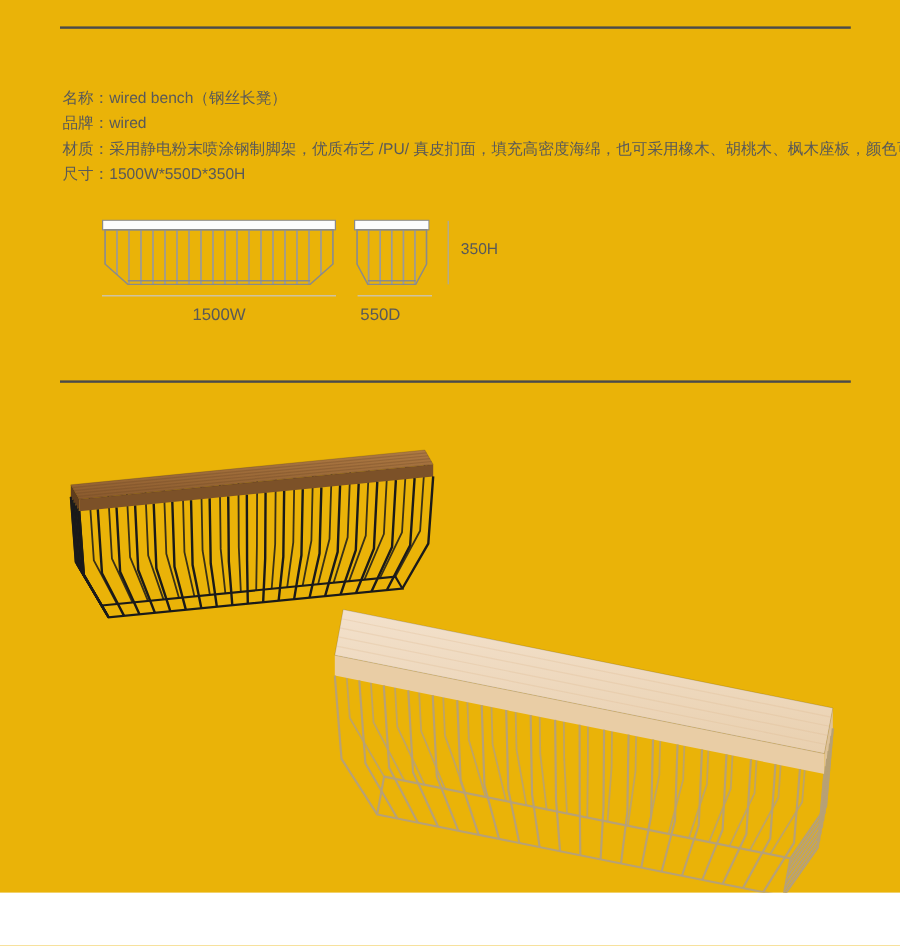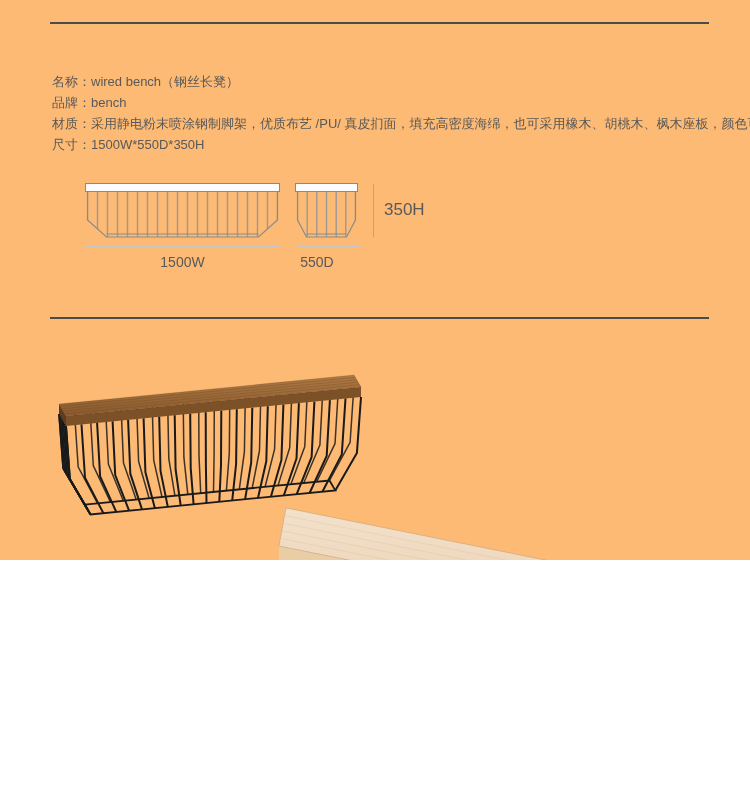--- a/index.html
+++ b/index.html
@@ -1,30 +1,30 @@
 <!DOCTYPE html>
 <html><head>
 <meta charset="utf-8">
 <style>
   html,body{margin:0;padding:0;background:#ffffff;}
-  .page{position:relative;width:750px;height:560px;background:#fdba74;overflow:hidden;
+  .page{position:relative;width:750px;height:744px;background:#eab308;overflow:hidden;
         font-family:"Liberation Sans","DejaVu Sans",sans-serif;}
   .rule{position:absolute;left:50px;width:659px;height:2px;background:#4b4b4b;}
   .rule-top{top:22px;}
   .rule-mid{top:317px;}
   .specs{position:absolute;left:52px;top:71px;width:680px;font-size:13px;line-height:21px;
          color:#595959;}
   .spec-row{white-space:nowrap;}
   .spec-label{display:inline;}
   .spec-value{display:inline;}
   .tech{position:absolute;}
   #techFront{left:85px;top:183px;}
   #techSide{left:295px;top:183px;}
   .vline{position:absolute;left:373px;top:184px;width:1px;height:53px;background:#a8a8a8;}
-  .hlabel{position:absolute;left:384px;top:200px;font-size:17px;color:#595959;}
+  .hlabel{position:absolute;left:384px;top:200px;font-size:13px;color:#595959;}
   .dim{position:absolute;top:246px;height:1px;background:#c8c8c8;}
   .dim-front{left:85px;width:195px;}
   .dim-side{left:298px;width:62px;}
   .dlabel{position:absolute;top:254px;font-size:14px;color:#595959;text-align:center;}
   .dlabel-front{left:85px;width:195px;}
   .dlabel-side{left:286px;width:62px;}
   #bench1{position:absolute;left:45px;top:360px;}
   #bench2{position:absolute;left:278px;top:466px;}
 </style>
 </head>
@@ -32,21 +32,21 @@
 
 <div class="page">
 
   <div class="rule rule-top"></div>
 
   <div class="specs">
     <div class="spec-row">
       <span class="spec-label">名称：</span><span class="spec-value">wired bench（钢丝长凳）</span>
     </div>
     <div class="spec-row">
-      <span class="spec-label">品牌：</span><span class="spec-value">bench</span>
+      <span class="spec-label">品牌：</span><span class="spec-value">wired</span>
     </div>
     <div class="spec-row">
       <span class="spec-label">材质：</span><span class="spec-value">采用静电粉末喷涂钢制脚架，优质布艺 /PU/ 真皮扪面，填充高密度海绵，也可采用橡木、胡桃木、枫木座板，颜色可调</span>
     </div>
     <div class="spec-row">
       <span class="spec-label">尺寸：</span><span class="spec-value">1500W*550D*350H</span>
     </div>
   </div>
 
   <svg id="techFront" class="tech" width="195" height="55" viewBox="0 0 195 55">

